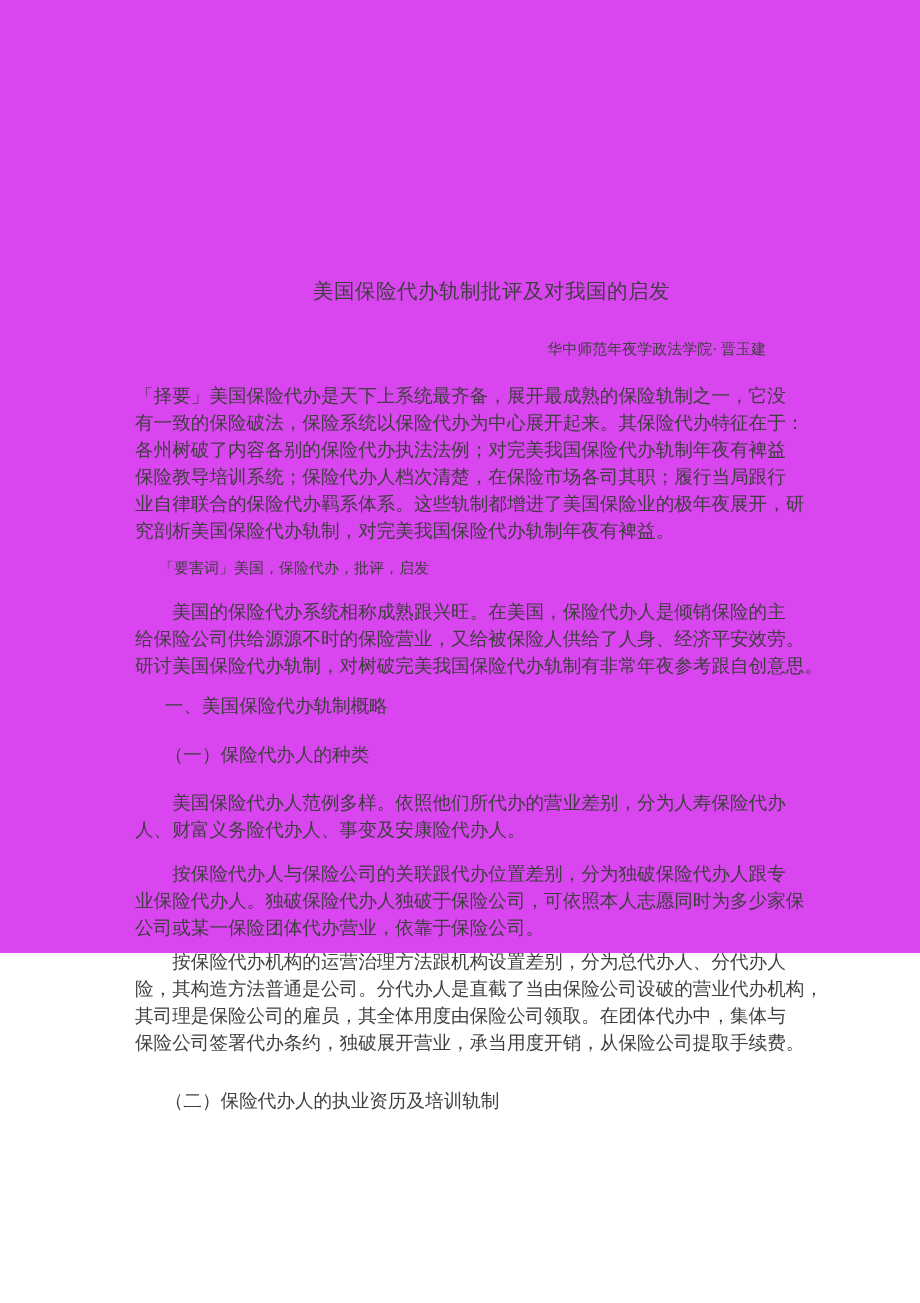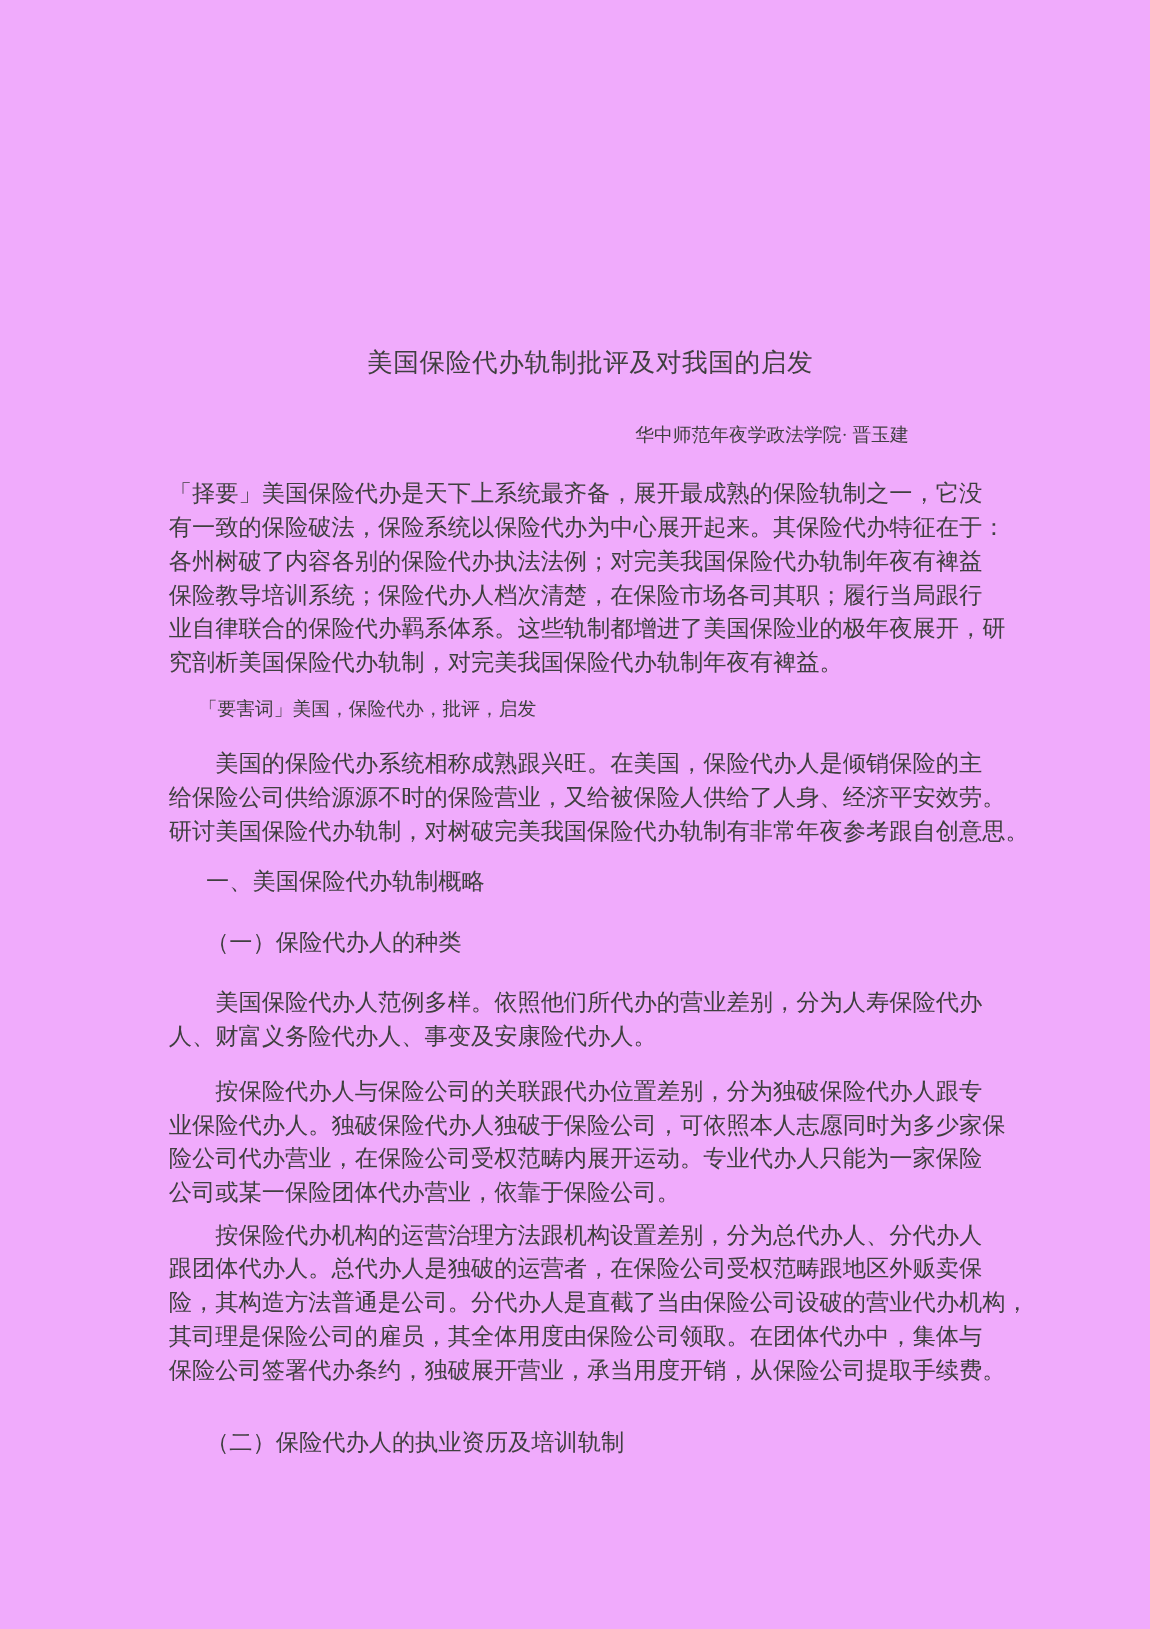--- a/index.html
+++ b/index.html
@@ -10,24 +10,24 @@
   body {
     width: 920px;
     height: 1303px;
     overflow: hidden;
     font-family: "Liberation Serif", "DejaVu Serif", serif;
     color: #3f3f3f;
   }
   .page {
     position: relative;
     width: 920px;
-    height: 1303px;
+    height: 953px;
     box-sizing: border-box;
-    padding: 276px 111px 0 135px;
-    background: #f0abfc;
+    padding: 276px 72px 0 135px;
+    background: #d946ef;
   }
   .doc-title {
     font-size: 20.5px;
     line-height: 30px;
     text-align: center;
     letter-spacing: 0.5px;
     white-space: nowrap;
   }
   .author-line {
     margin-top: 32px;
@@ -98,27 +98,25 @@
   <div class="heading h-sec11">（一）保险代办人的种类</div>
 
   <div class="para p-types indent-first">
       <div>美国保险代办人范例多样。依照他们所代办的营业差别，分为人寿保险代办</div>
       <div>人、财富义务险代办人、事变及安康险代办人。</div>
     </div>
 
   <div class="para p-rel indent-first">
       <div>按保险代办人与保险公司的关联跟代办位置差别，分为独破保险代办人跟专</div>
       <div>业保险代办人。独破保险代办人独破于保险公司，可依照本人志愿同时为多少家保</div>
-      <div>险公司代办营业，在保险公司受权范畴内展开运动。专业代办人只能为一家保险</div>
       <div>公司或某一保险团体代办营业，依靠于保险公司。</div>
     </div>
 
   <div class="para p-org indent-first">
       <div>按保险代办机构的运营治理方法跟机构设置差别，分为总代办人、分代办人</div>
-      <div>跟团体代办人。总代办人是独破的运营者，在保险公司受权范畴跟地区外贩卖保</div>
       <div>险，其构造方法普通是公司。分代办人是直截了当由保险公司设破的营业代办机构，</div>
       <div>其司理是保险公司的雇员，其全体用度由保险公司领取。在团体代办中，集体与</div>
       <div>保险公司签署代办条约，独破展开营业，承当用度开销，从保险公司提取手续费。</div>
     </div>
 
   <div class="heading h-sec12">（二）保险代办人的执业资历及培训轨制</div>
 
 </div>
 
 </body></html>

